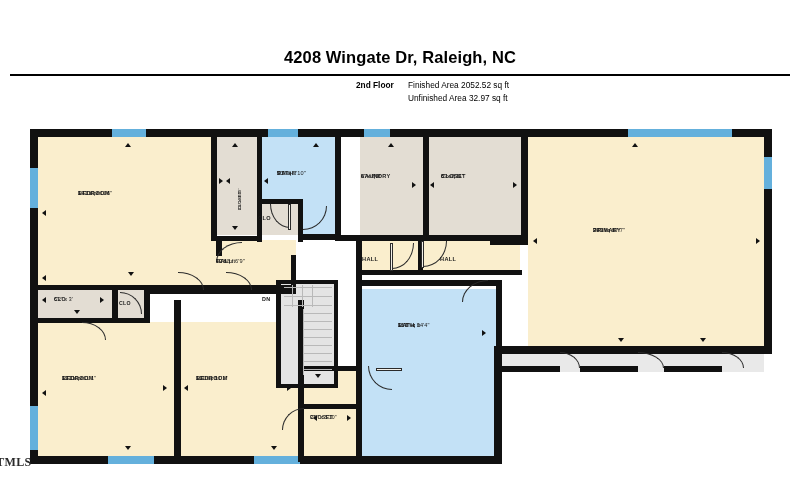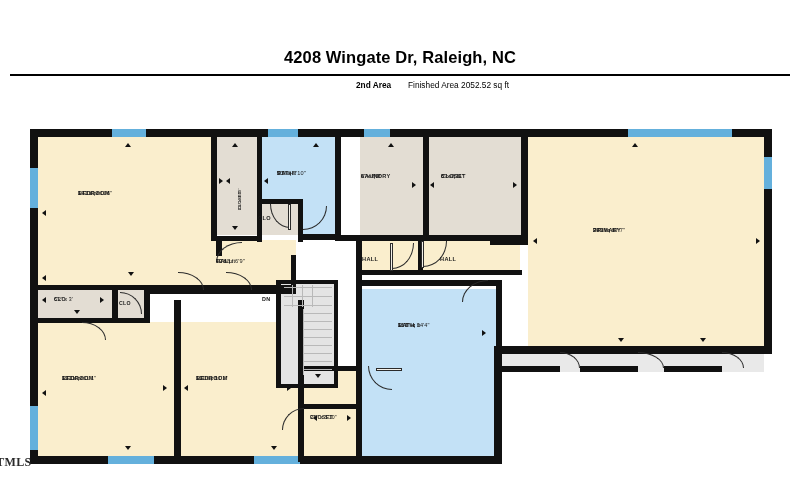--- a/index.html
+++ b/index.html
@@ -126,21 +126,24 @@
   }
 </style>
 </head>
 <body>
 
 <div id="header">
   <div id="page-title">4208 Wingate Dr, Raleigh, NC</div>
   <div id="header-rule"></div>
   <div id="area-block">
     <div class="area-row">
-      <span class="floor-label">2nd Area</span><span class="area-val">Finished Area 2052.52 sq ft</span>
+      <span class="floor-label">2nd Floor</span><span class="area-val">Finished Area 2052.52 sq ft</span>
+    </div>
+    <div class="area-row">
+      <span class="floor-label"></span><span class="area-val">Unfinished Area 32.97 sq ft</span>
     </div>
   </div>
 </div>
 
 <div id="plan">
 
   <div class="room" style="left:38px;  top:137px; width:179px; height:118px;"></div>
   <div class="closet" style="left:217px; top:137px; width:40px;  height:98px;"></div>
   <div class="bath" style="left:262px; top:137px; width:73px;  height:98px;"></div>
   <div class="closet" style="left:259px; top:202px; width:40px;  height:33px;"></div>

